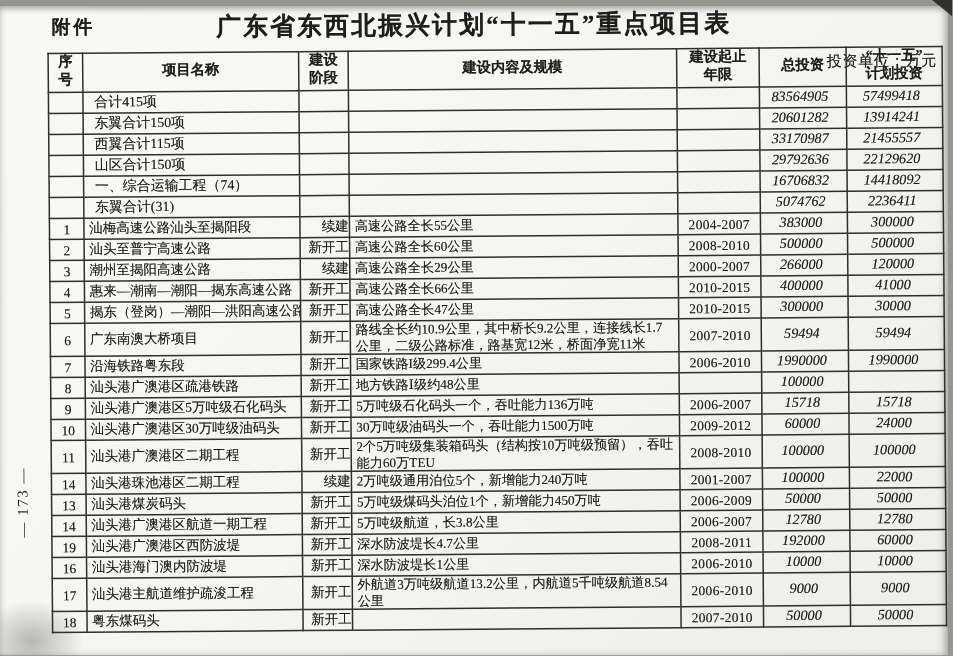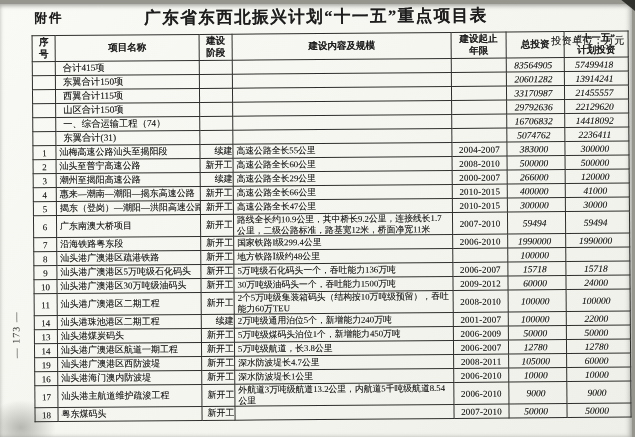--- a/index.html
+++ b/index.html
@@ -287,21 +287,21 @@
           <td class="c-years">2006-2007</td>
           <td class="c-total">12780</td>
           <td class="c-plan">12780</td>
         </tr>
         <tr class="r">
           <td class="c-no">19</td>
           <td class="c-name">汕头港广澳港区西防波堤</td>
           <td class="c-stage">新开工</td>
           <td class="c-content">深水防波堤长4.7公里</td>
           <td class="c-years">2008-2011</td>
-          <td class="c-total">105000</td>
+          <td class="c-total">192000</td>
           <td class="c-plan">60000</td>
         </tr>
         <tr class="r">
           <td class="c-no">16</td>
           <td class="c-name">汕头港海门澳内防波堤</td>
           <td class="c-stage">新开工</td>
           <td class="c-content">深水防波堤长1公里</td>
           <td class="c-years">2006-2010</td>
           <td class="c-total">10000</td>
           <td class="c-plan">10000</td>

